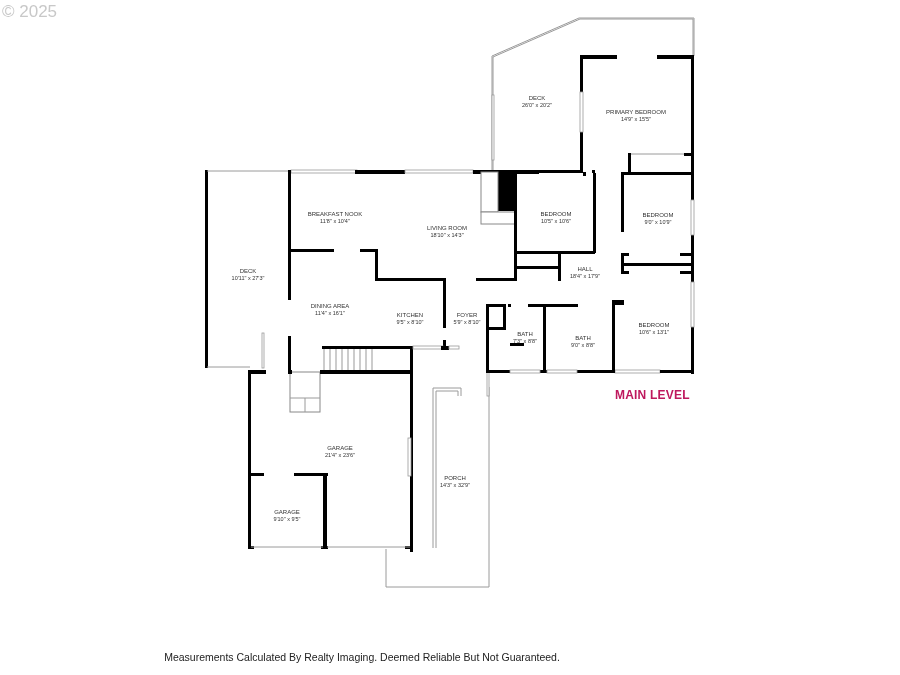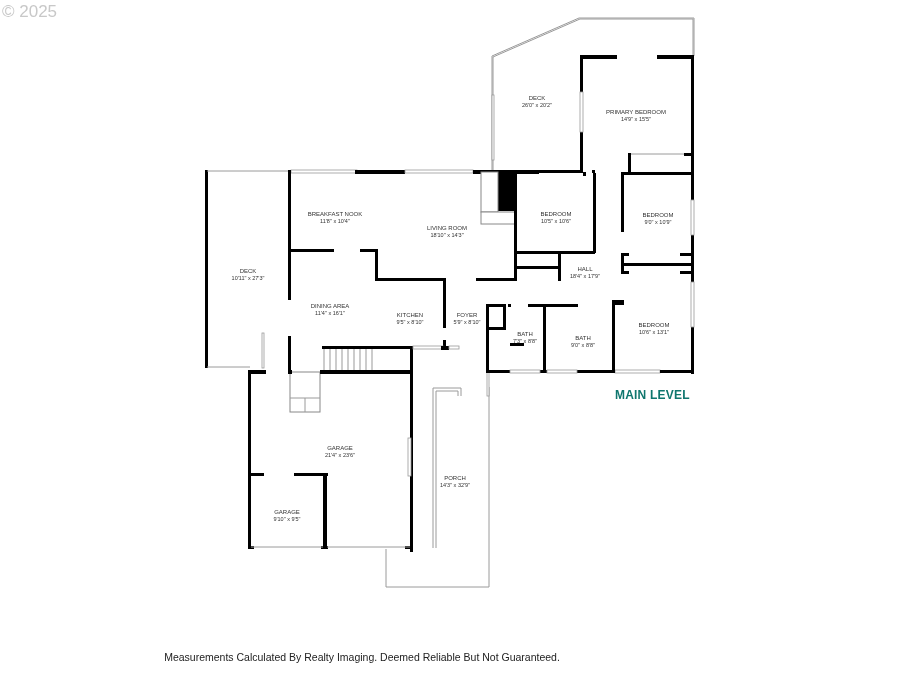--- a/index.html
+++ b/index.html
@@ -5,21 +5,21 @@
     html, body { margin: 0; padding: 0; background: #ffffff; }
     body { width: 900px; height: 675px; position: relative; overflow: hidden; font-family: "Liberation Sans", sans-serif; }
     .copyright { position: absolute; left: 2px; top: 2px; font-family: Liberation Sans, sans-serif; font-size: 17px; color: #c8c8c8; letter-spacing: 0px; }
     svg.plan { position: absolute; left: 0; top: 0; }
     .wall { fill: #000; }
     .thin { stroke: #9a9a9a; stroke-width: 1; fill: none; }
     .thin2 { stroke: #888; stroke-width: 1; fill: #fff; }
     .win { fill: #fff; stroke: #9a9a9a; stroke-width: 0.8; }
     .room-name { font-size: 6px; fill: #333; text-anchor: middle; }
     .room-dim { font-size: 5.5px; fill: #333; text-anchor: middle; }
-    .level { position: absolute; left: 615px; top: 388px; font-weight: bold; font-size: 12px; color: #0f766e; letter-spacing: 0.2px; }
+    .level { position: absolute; left: 615px; top: 388px; font-weight: bold; font-size: 12px; color: #be185d; letter-spacing: 0.2px; }
     .footer { position: absolute; left: 0; width: 724px; top: 651px; text-align: center; font-size: 10.5px; color: #222; }
   </style>
 </head>
 <body>
 
 <div class="copyright">© 2025</div>
 
 <svg class="plan" width="900" height="675" viewBox="0 0 900 675">
 
   <g>

